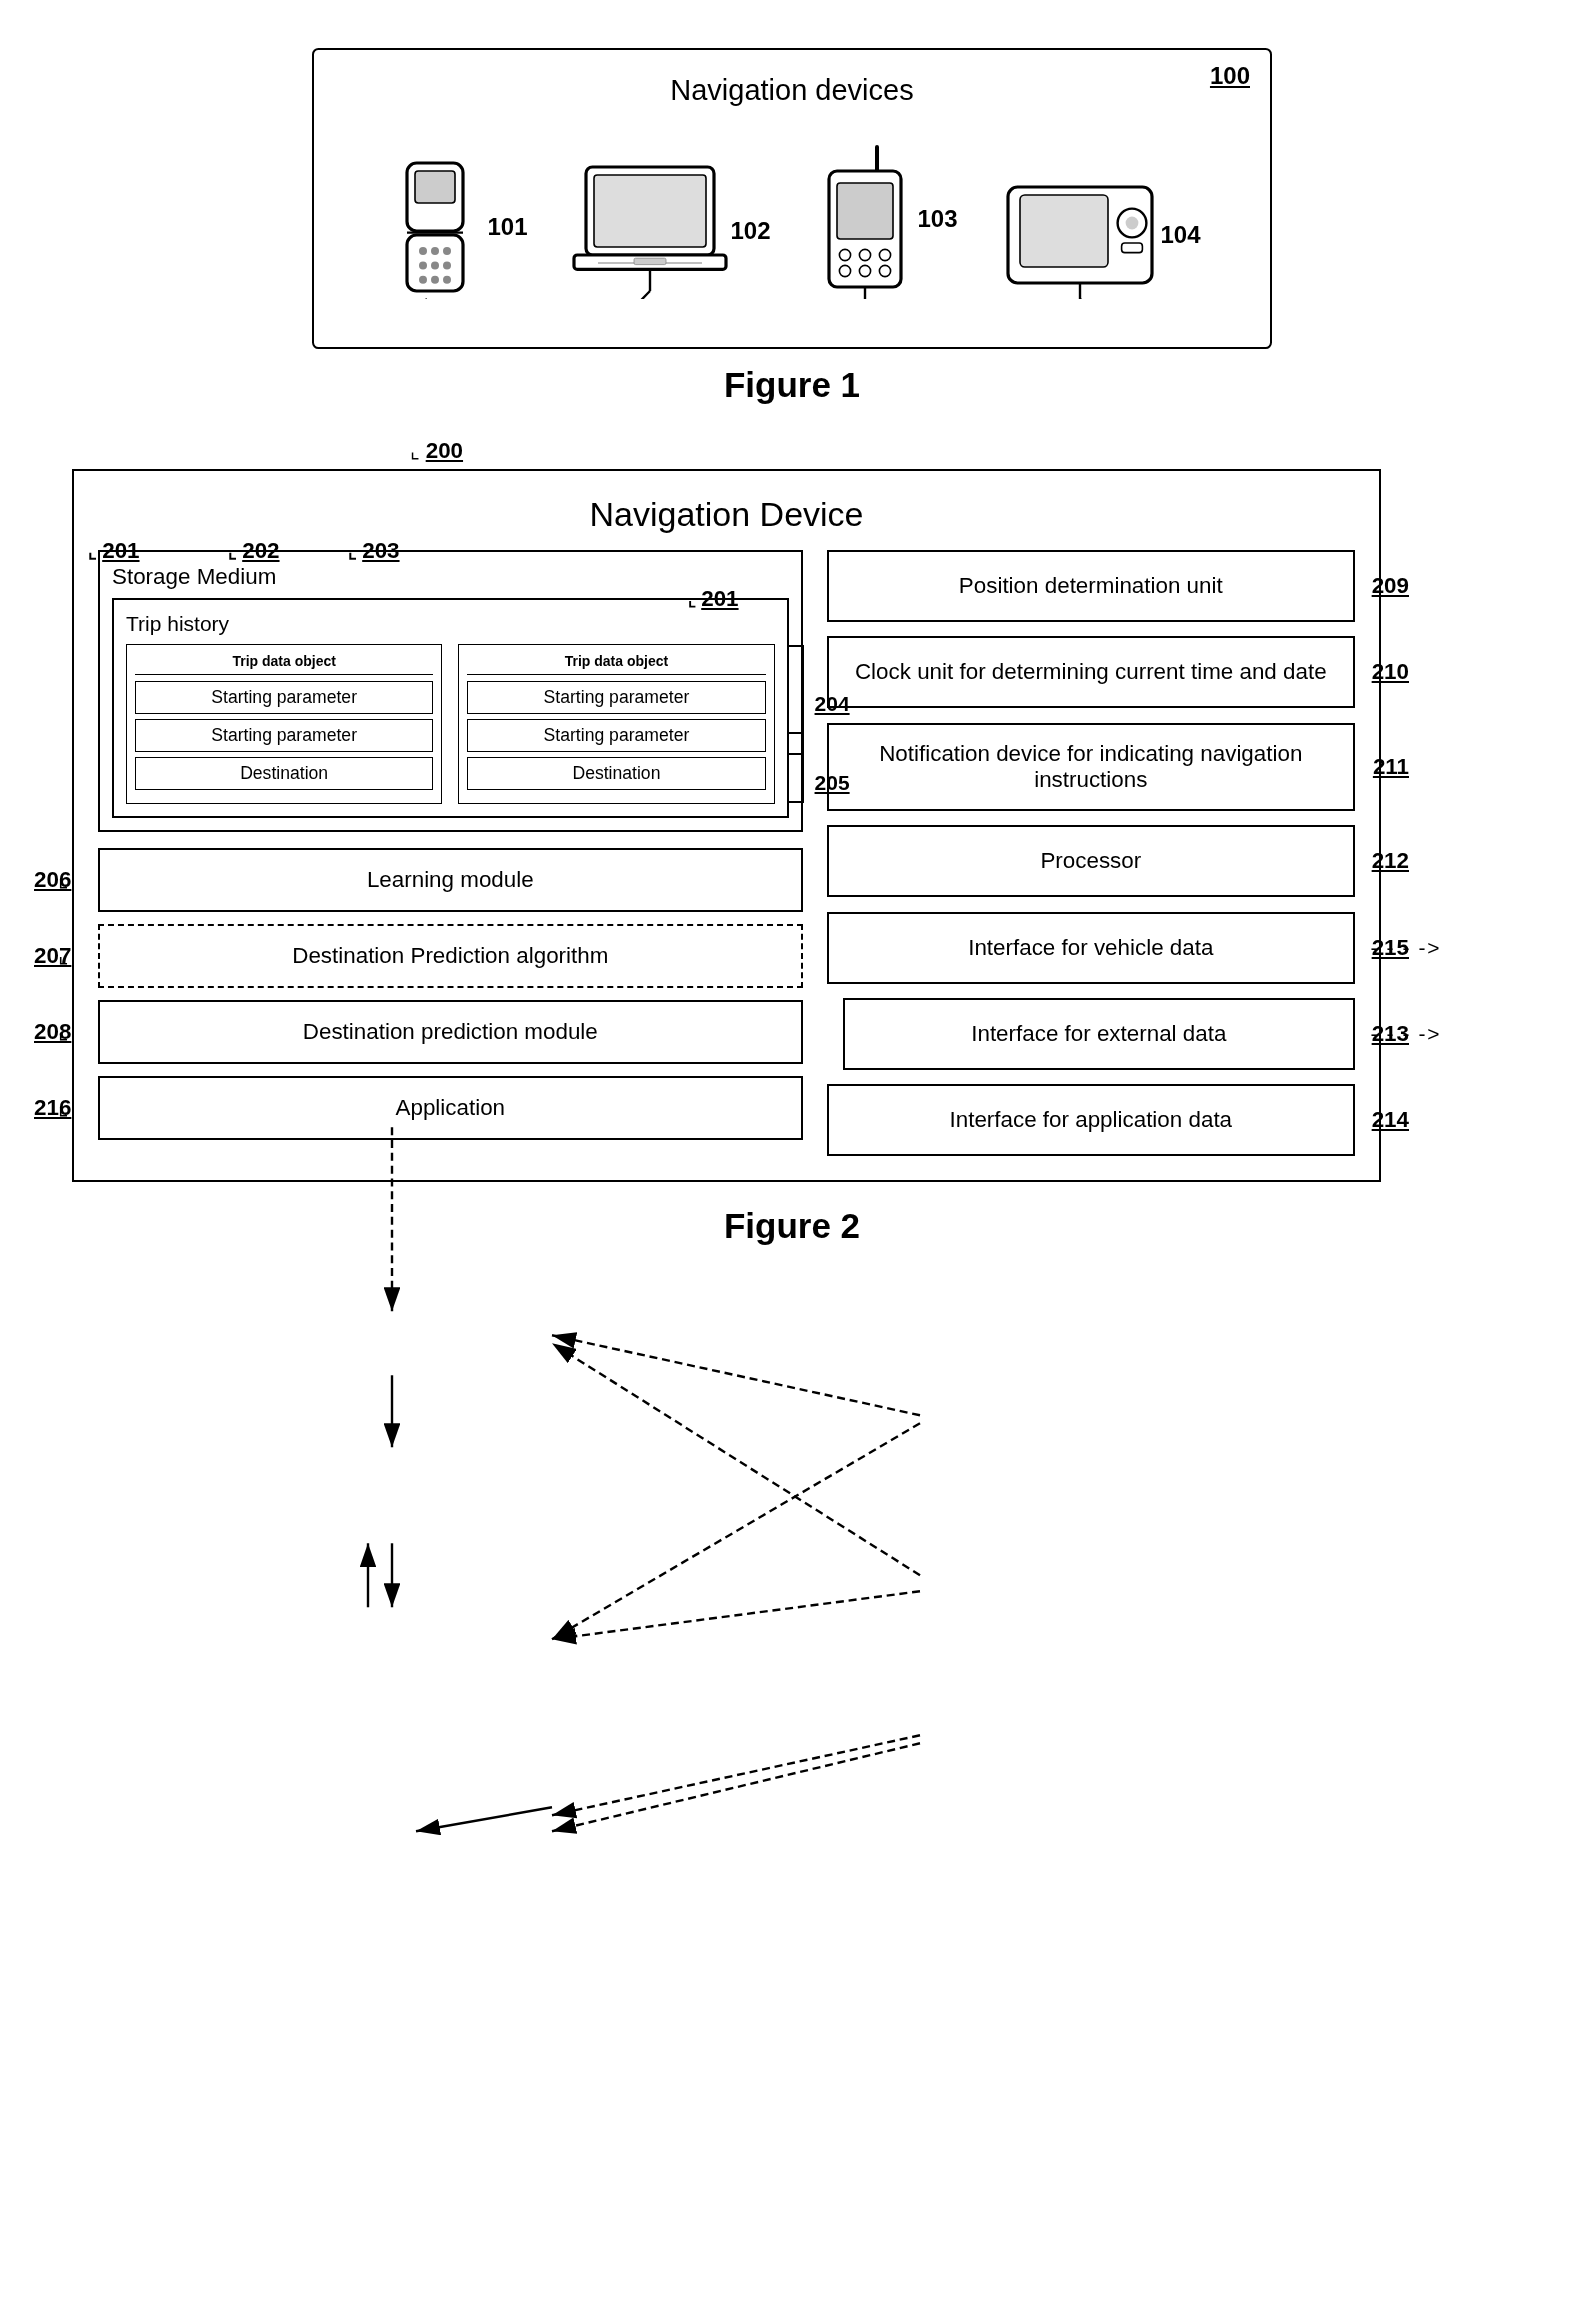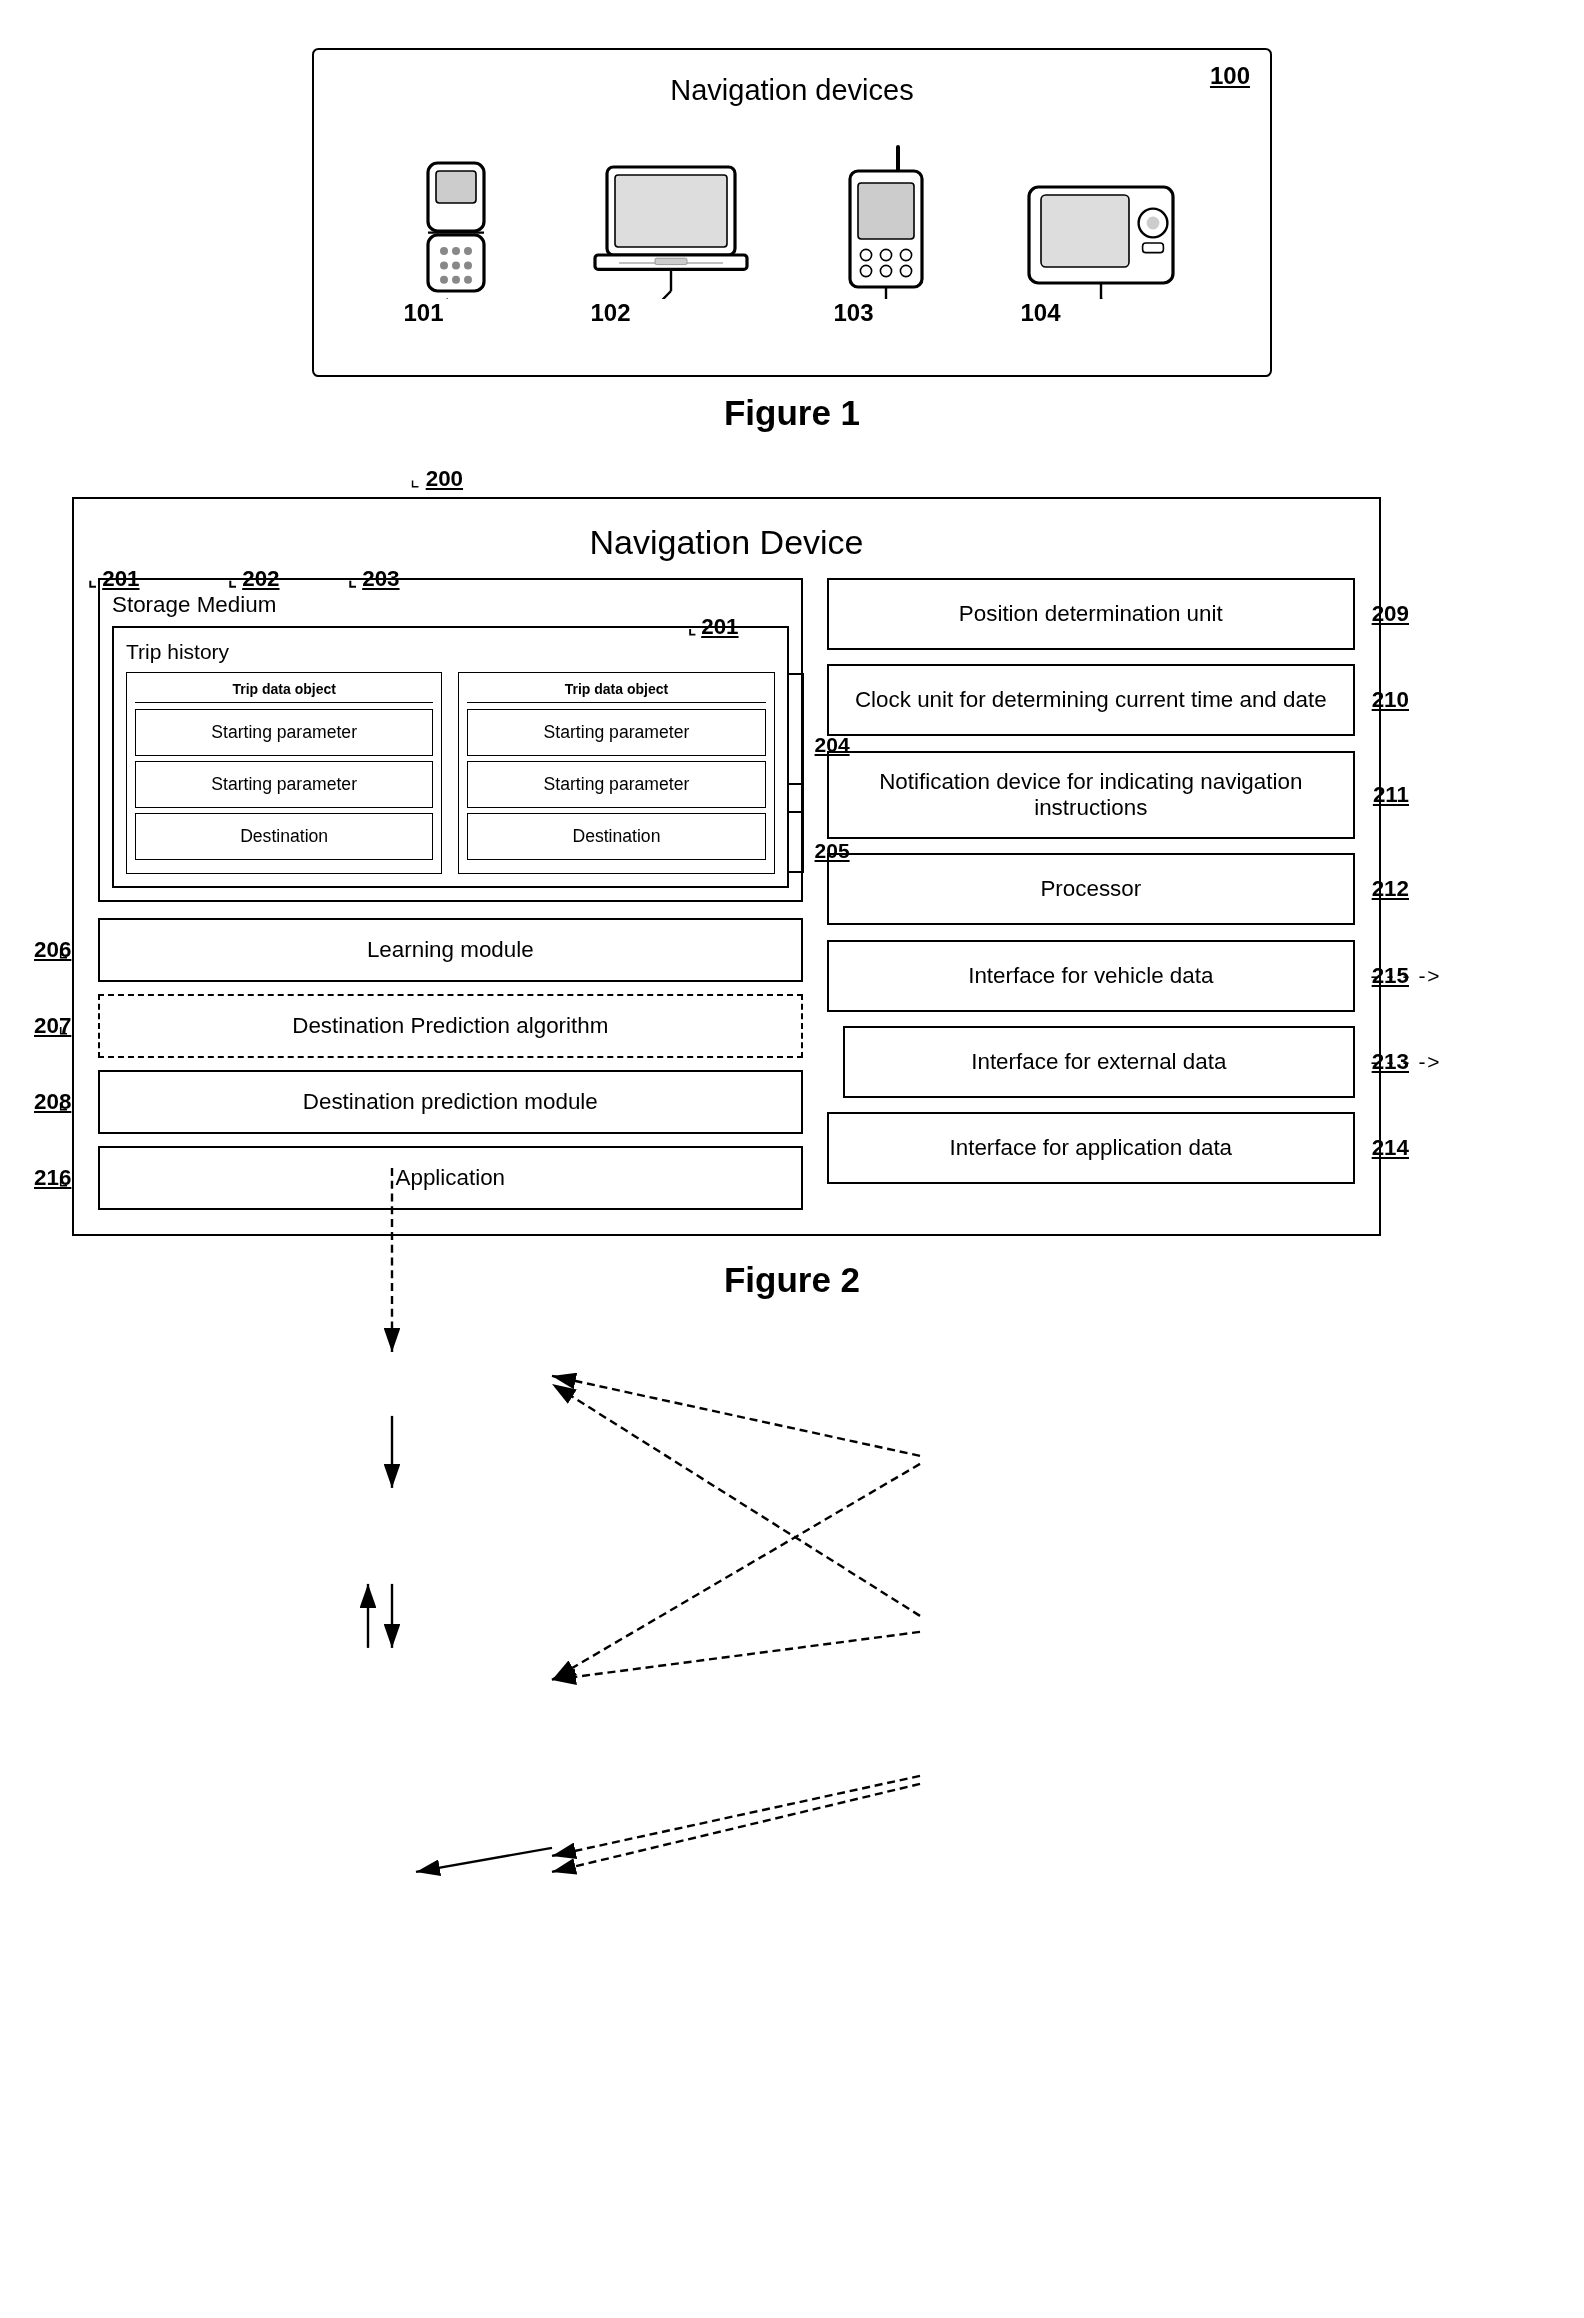--- a/index.html
+++ b/index.html
@@ -118,21 +118,21 @@
     .trip-data-obj-label {
       font-size: 14px;
       font-weight: bold;
       text-align: center;
       margin-bottom: 6.4px;
       border-bottom: 0.8px solid #000;
       padding-bottom: 4.8px;
     }
     .trip-param-box {
       border: 1.6px solid #000;
-      padding: 12px;
+      padding: 5px;
       text-align: center;
       font-size: 17.6px;
       margin-bottom: 4.8px;
     }
 
     
     .right-box {
       border: 2.4px solid #000;
       padding: 16px 20px;
       font-size: 22.4px;
@@ -205,22 +205,22 @@
 
     .fig1-devices {
       display: flex;
       justify-content: space-around;
       align-items: flex-end;
       padding: 8px 16px;
     }
 
     .dev-wrap {
       display: flex;
-      flex-direction: column;
-      align-items: flex-start;
+      flex-direction: row;
+      align-items: center;
     }
 
     .dev-num {
       font-size: 24px;
       font-weight: bold;
     }
 
     
     .fig2-wrapper {
       position: relative;

